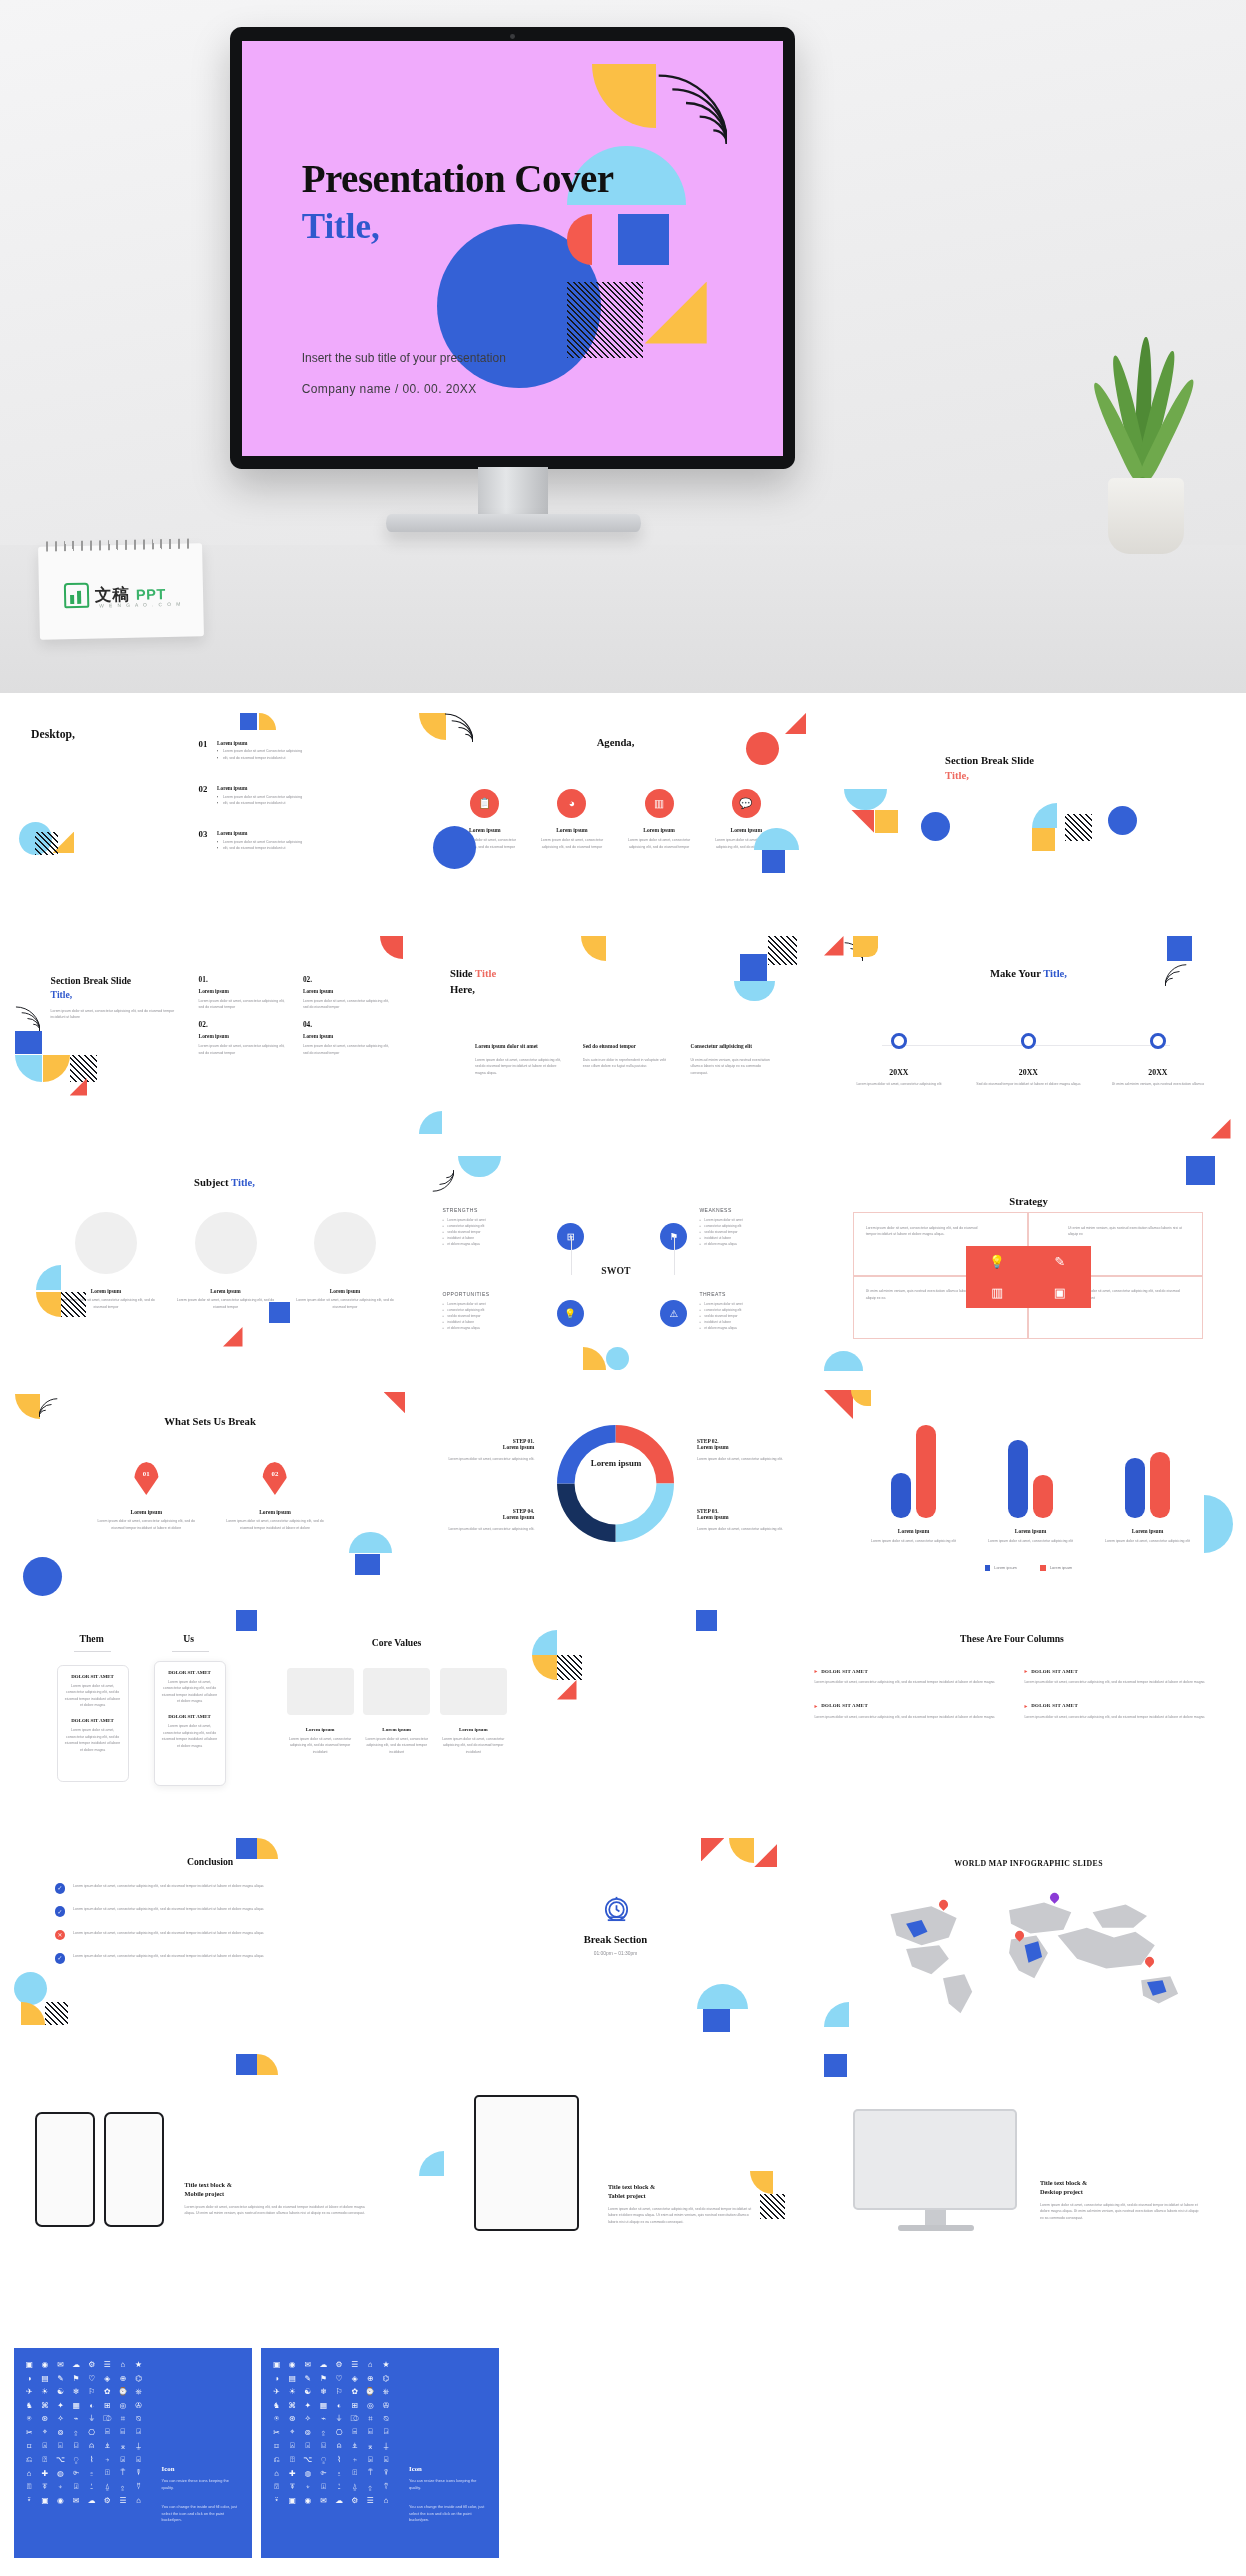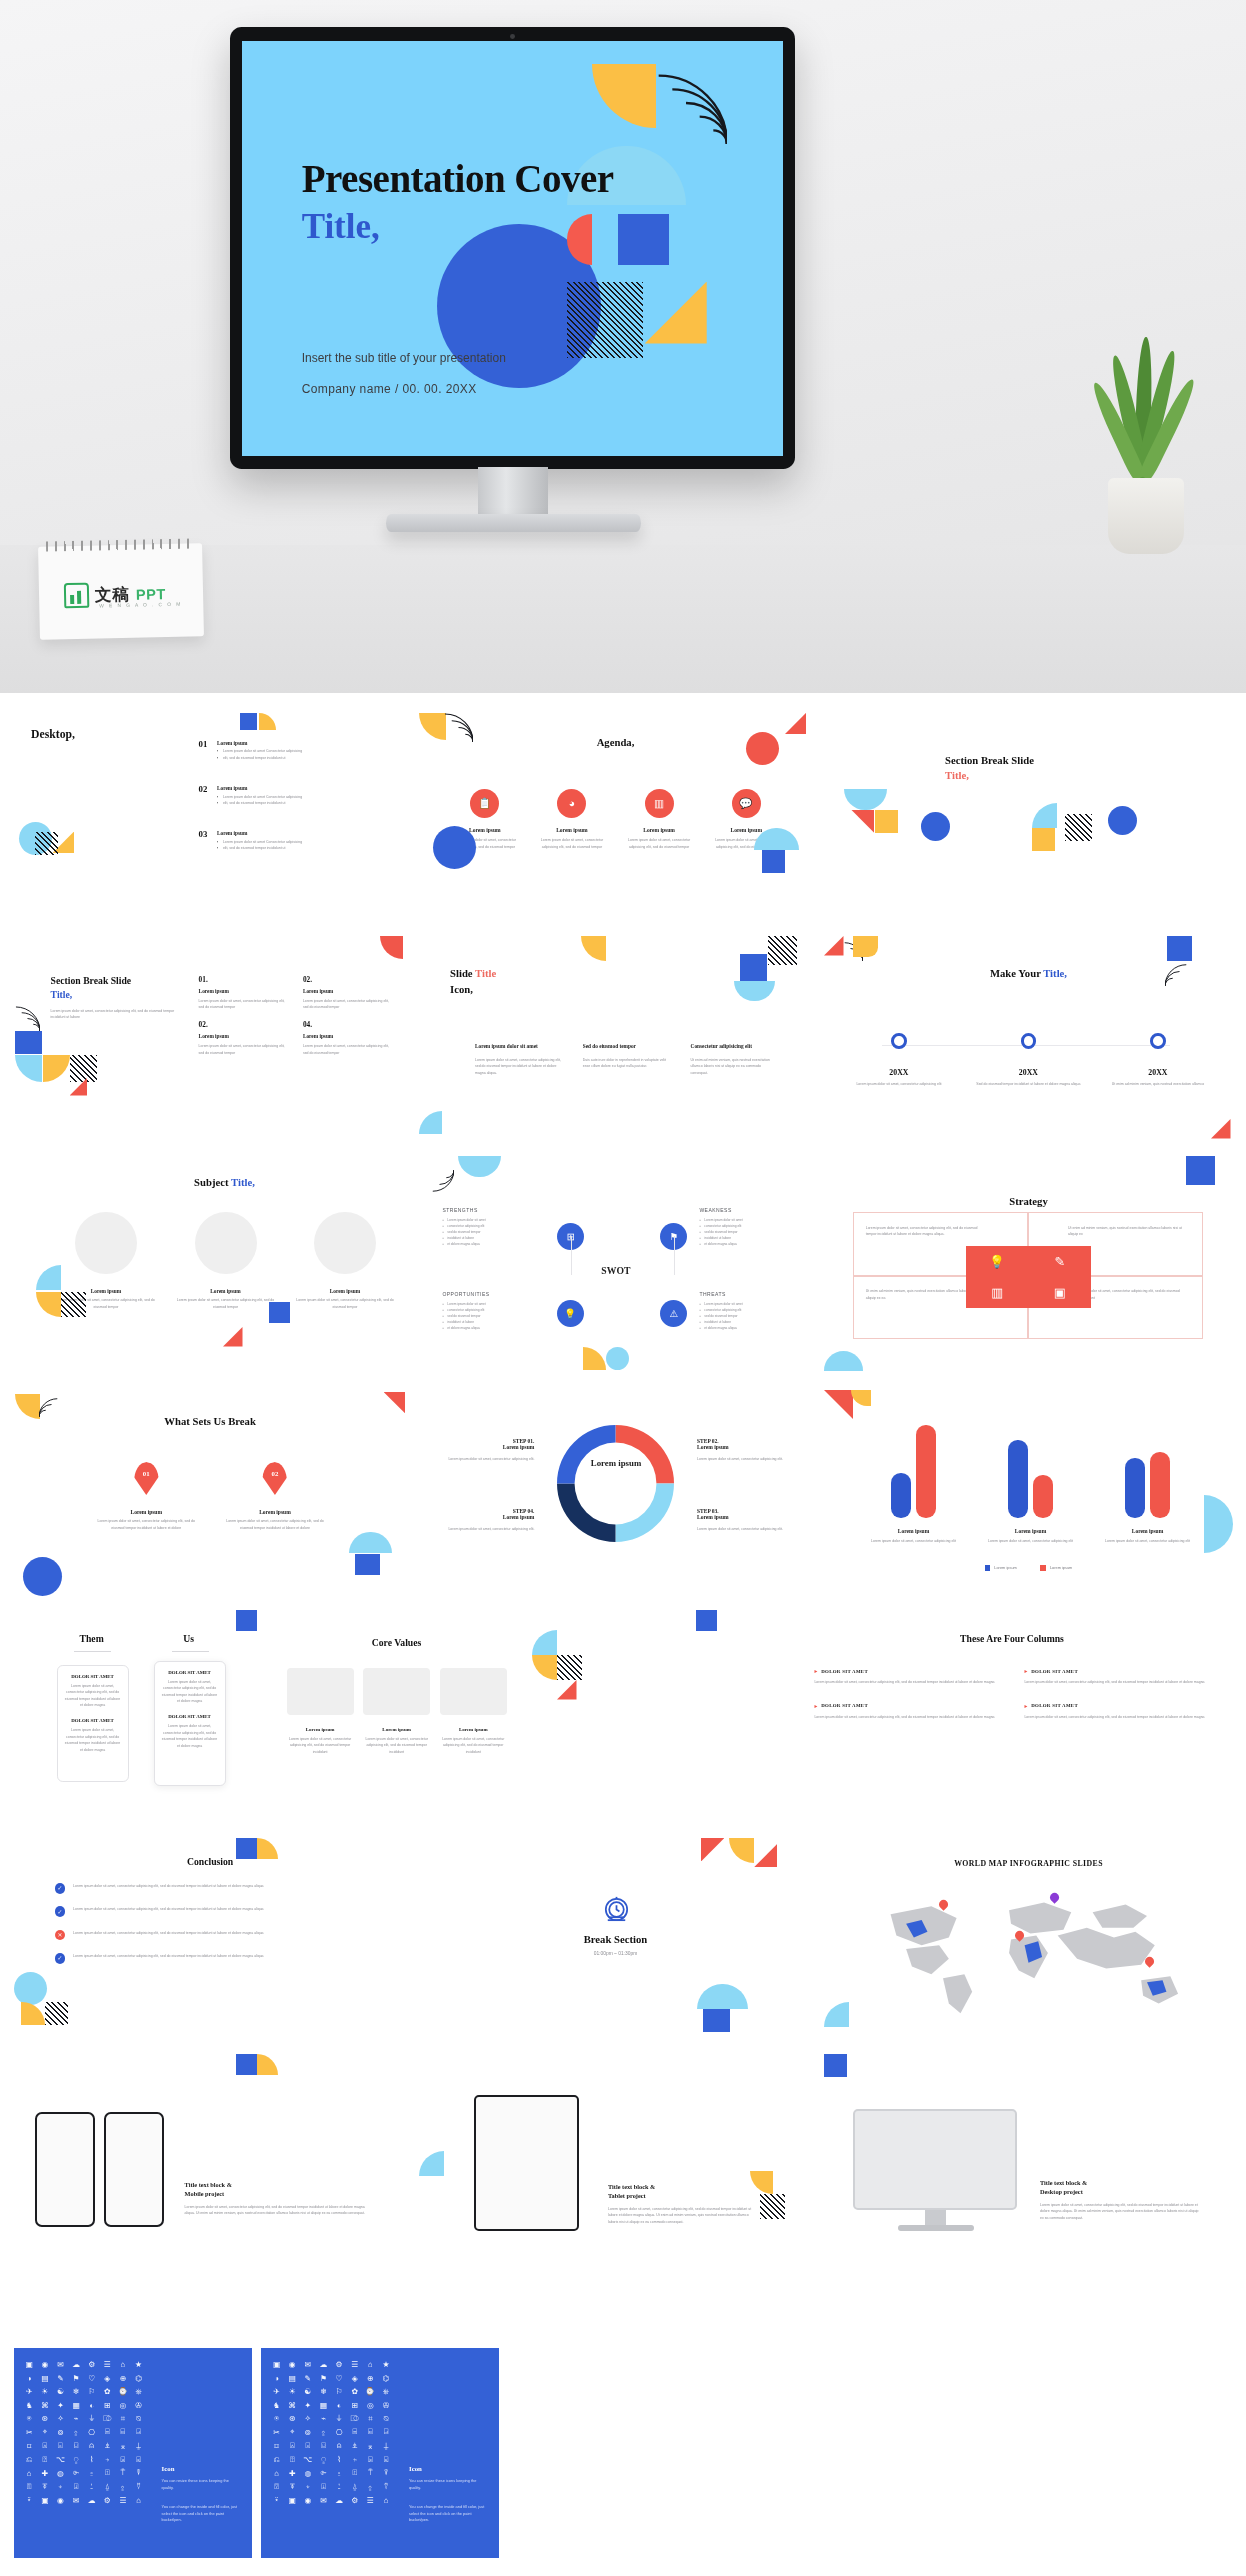--- a/index.html
+++ b/index.html
@@ -14,21 +14,21 @@
   #hero { position:absolute; left:0; top:0; width:1246px; height:693px;
           background:linear-gradient(170deg,#f5f5f6 0%,#ebebec 55%,#e3e3e4 100%); }
   #hero-floor { position:absolute; left:0; top:545px; width:1246px; height:148px;
                 background:linear-gradient(180deg,#e7e7e8,#dededf); }
 
   
   #monitor { position:absolute; left:230px; top:27px; width:565px; height:458px; }
   #bezel { position:absolute; left:0; top:0; width:565px; height:442px;
            background:#111214; border-radius:11.7px; box-shadow:0 17.5px 39px rgba(0,0,0,.22); }
   #screen { position:absolute; left:11.7px; top:13.6px; width:541px; height:415px;
-            background:#7dd3fc; overflow:hidden; }
+            background:#f0abfc; overflow:hidden; }
   #cam { position:absolute; left:280px; top:6.8px; width:4.9px; height:4.9px; border-radius:50%; background:#3a3b3e; }
   #neck { position:absolute; left:248px; top:440px; width:70px; height:53px;
           background:linear-gradient(90deg,#c6c8cb,#e4e6e8 40%,#b9bbbe); }
   #stand { position:absolute; left:156px; top:487px; width:255px; height:17.5px;
            background:linear-gradient(180deg,#d9dbde,#bfc1c5); border-radius:4.9px/50%;
            box-shadow:0 8.8px 15.6px rgba(0,0,0,.14); }
 
   
   .s1-title { position:absolute; left:60px; top:115px; font-size:39px; font-weight:700;
               letter-spacing:-0.5px; color:#111; white-space:nowrap; }
@@ -298,21 +298,21 @@
 </div>
 
 <div class="slide" style="left:419px;top:243px;width:393px;height:216px;">
   <div class="sq-yel qtr-bl" style="position:absolute;left:162px;top:0;width:25px;height:25px;"></div>
   <div class="hatchbox" style="position:absolute;left:349px;top:0;width:29px;height:29px;"></div>
   <div class="sq-blue" style="position:absolute;left:321px;top:17.5px;width:27px;height:27px;"></div>
   <div class="sq-cyan half-b" style="position:absolute;left:315px;top:45px;width:41px;height:20.4px;"></div>
   <div class="st" style="position:absolute;left:31px;top:31px;font-size:10.7px;">
     <span>Slide </span><span class="accent-red">Title</span>
   </div>
-  <div class="st" style="position:absolute;left:31px;top:47px;font-size:10.7px;">Icon,</div>
+  <div class="st" style="position:absolute;left:31px;top:47px;font-size:10.7px;">Here,</div>
   <div id="sth-cols" style="position:absolute;left:56px;top:107px;width:302px;display:flex;gap:21.4px;">
         <div style="flex: 1 1 0%;">
           <div class="small-h" style="font-size: 5.3px; margin-bottom: 5.8px; line-height: 1.5;">Lorem ipsum dolor sit amet</div>
           <div class="body-txt">Lorem ipsum dolor sit amet, consectetur adipisicing elit, sed do eiusmod tempor incididunt ut labore et dolore magna aliqua.</div>
         </div>
         <div style="flex: 1 1 0%;">
           <div class="small-h" style="font-size: 5.3px; margin-bottom: 5.8px; line-height: 1.5;">Sed do eiusmod tempor</div>
           <div class="body-txt">Duis aute irure dolor in reprehenderit in voluptate velit esse cillum dolore eu fugiat nulla pariatur.</div>
         </div>
         <div style="flex: 1 1 0%;">

